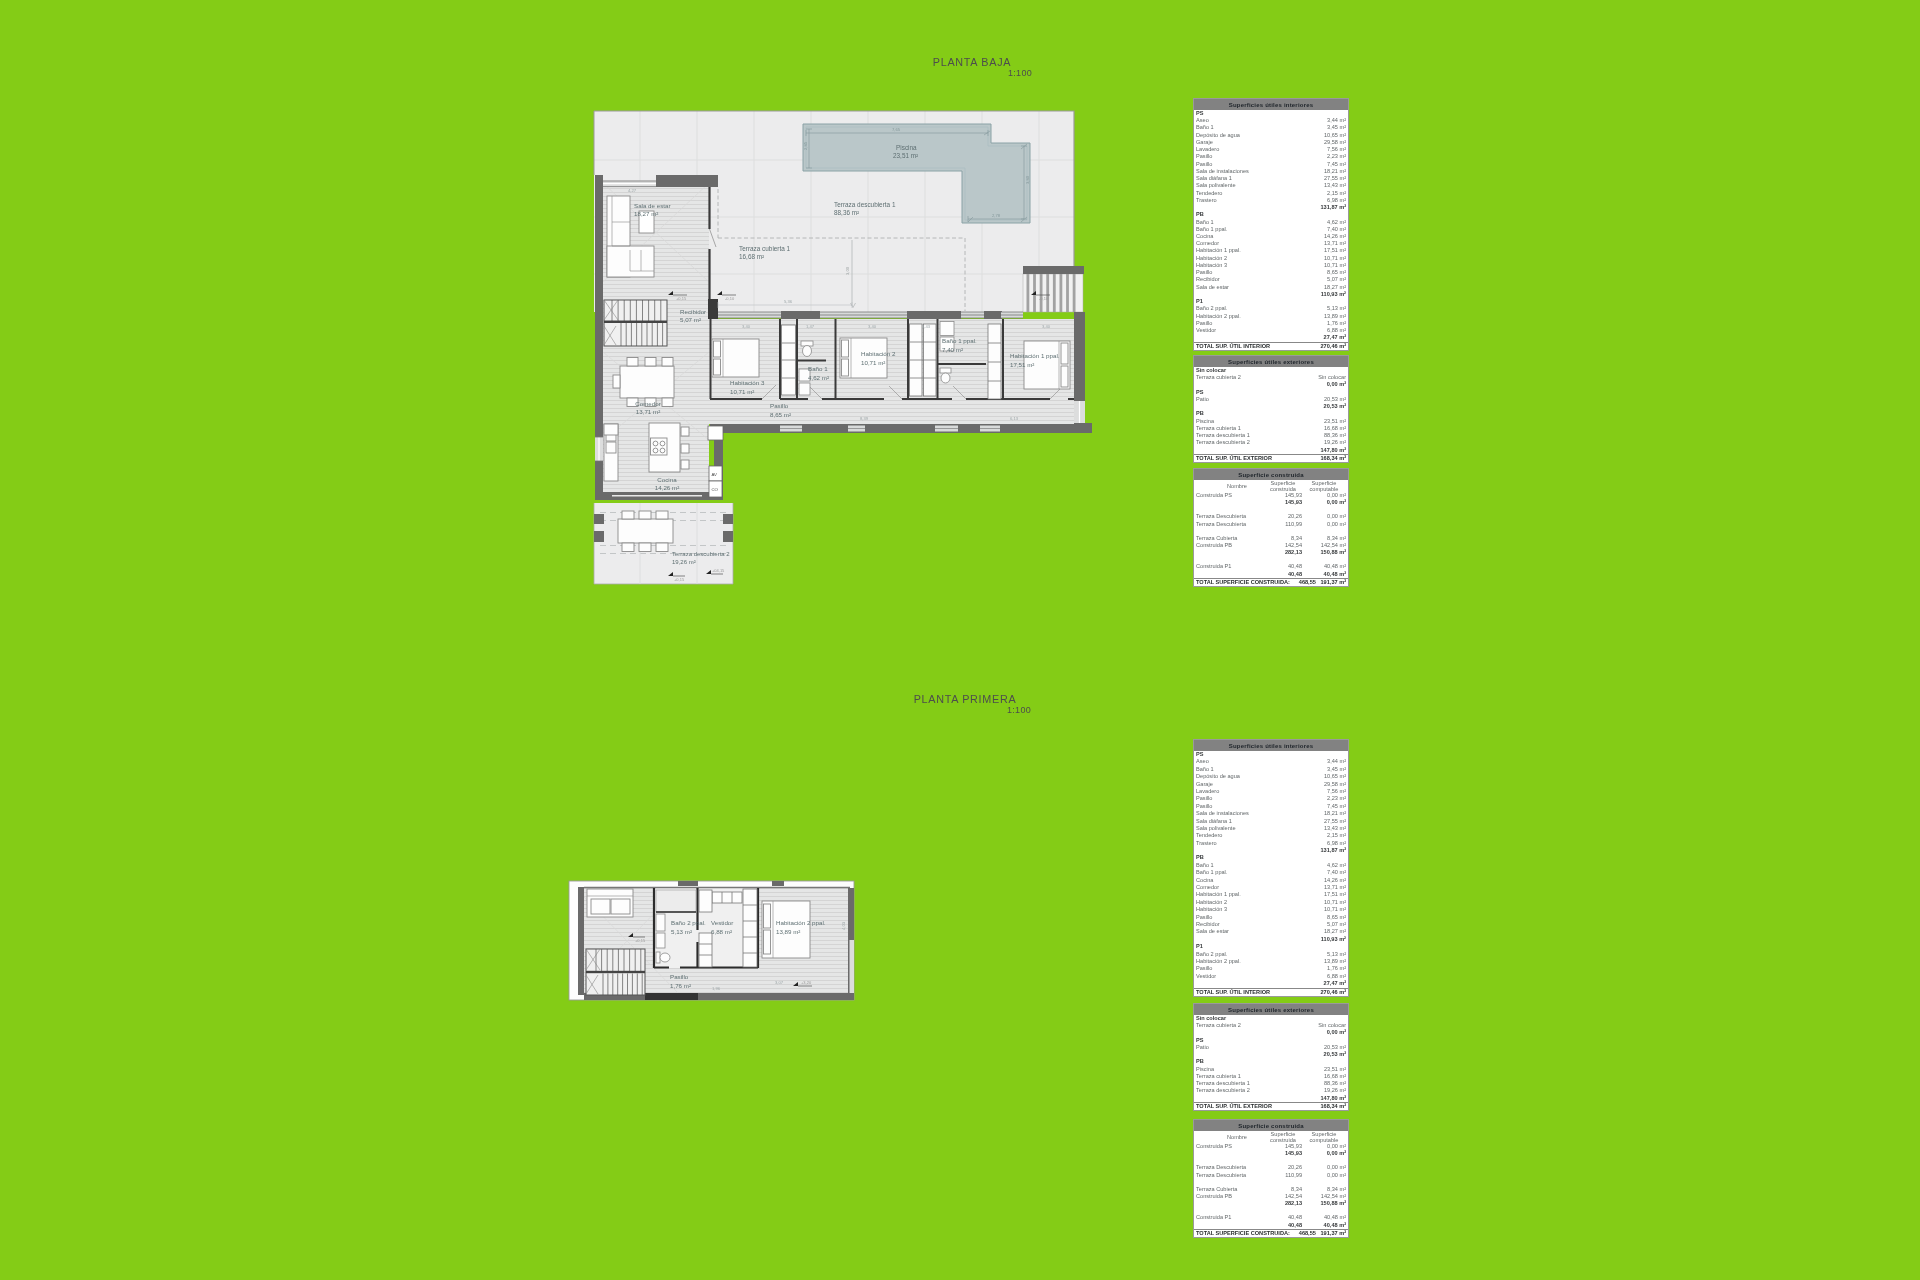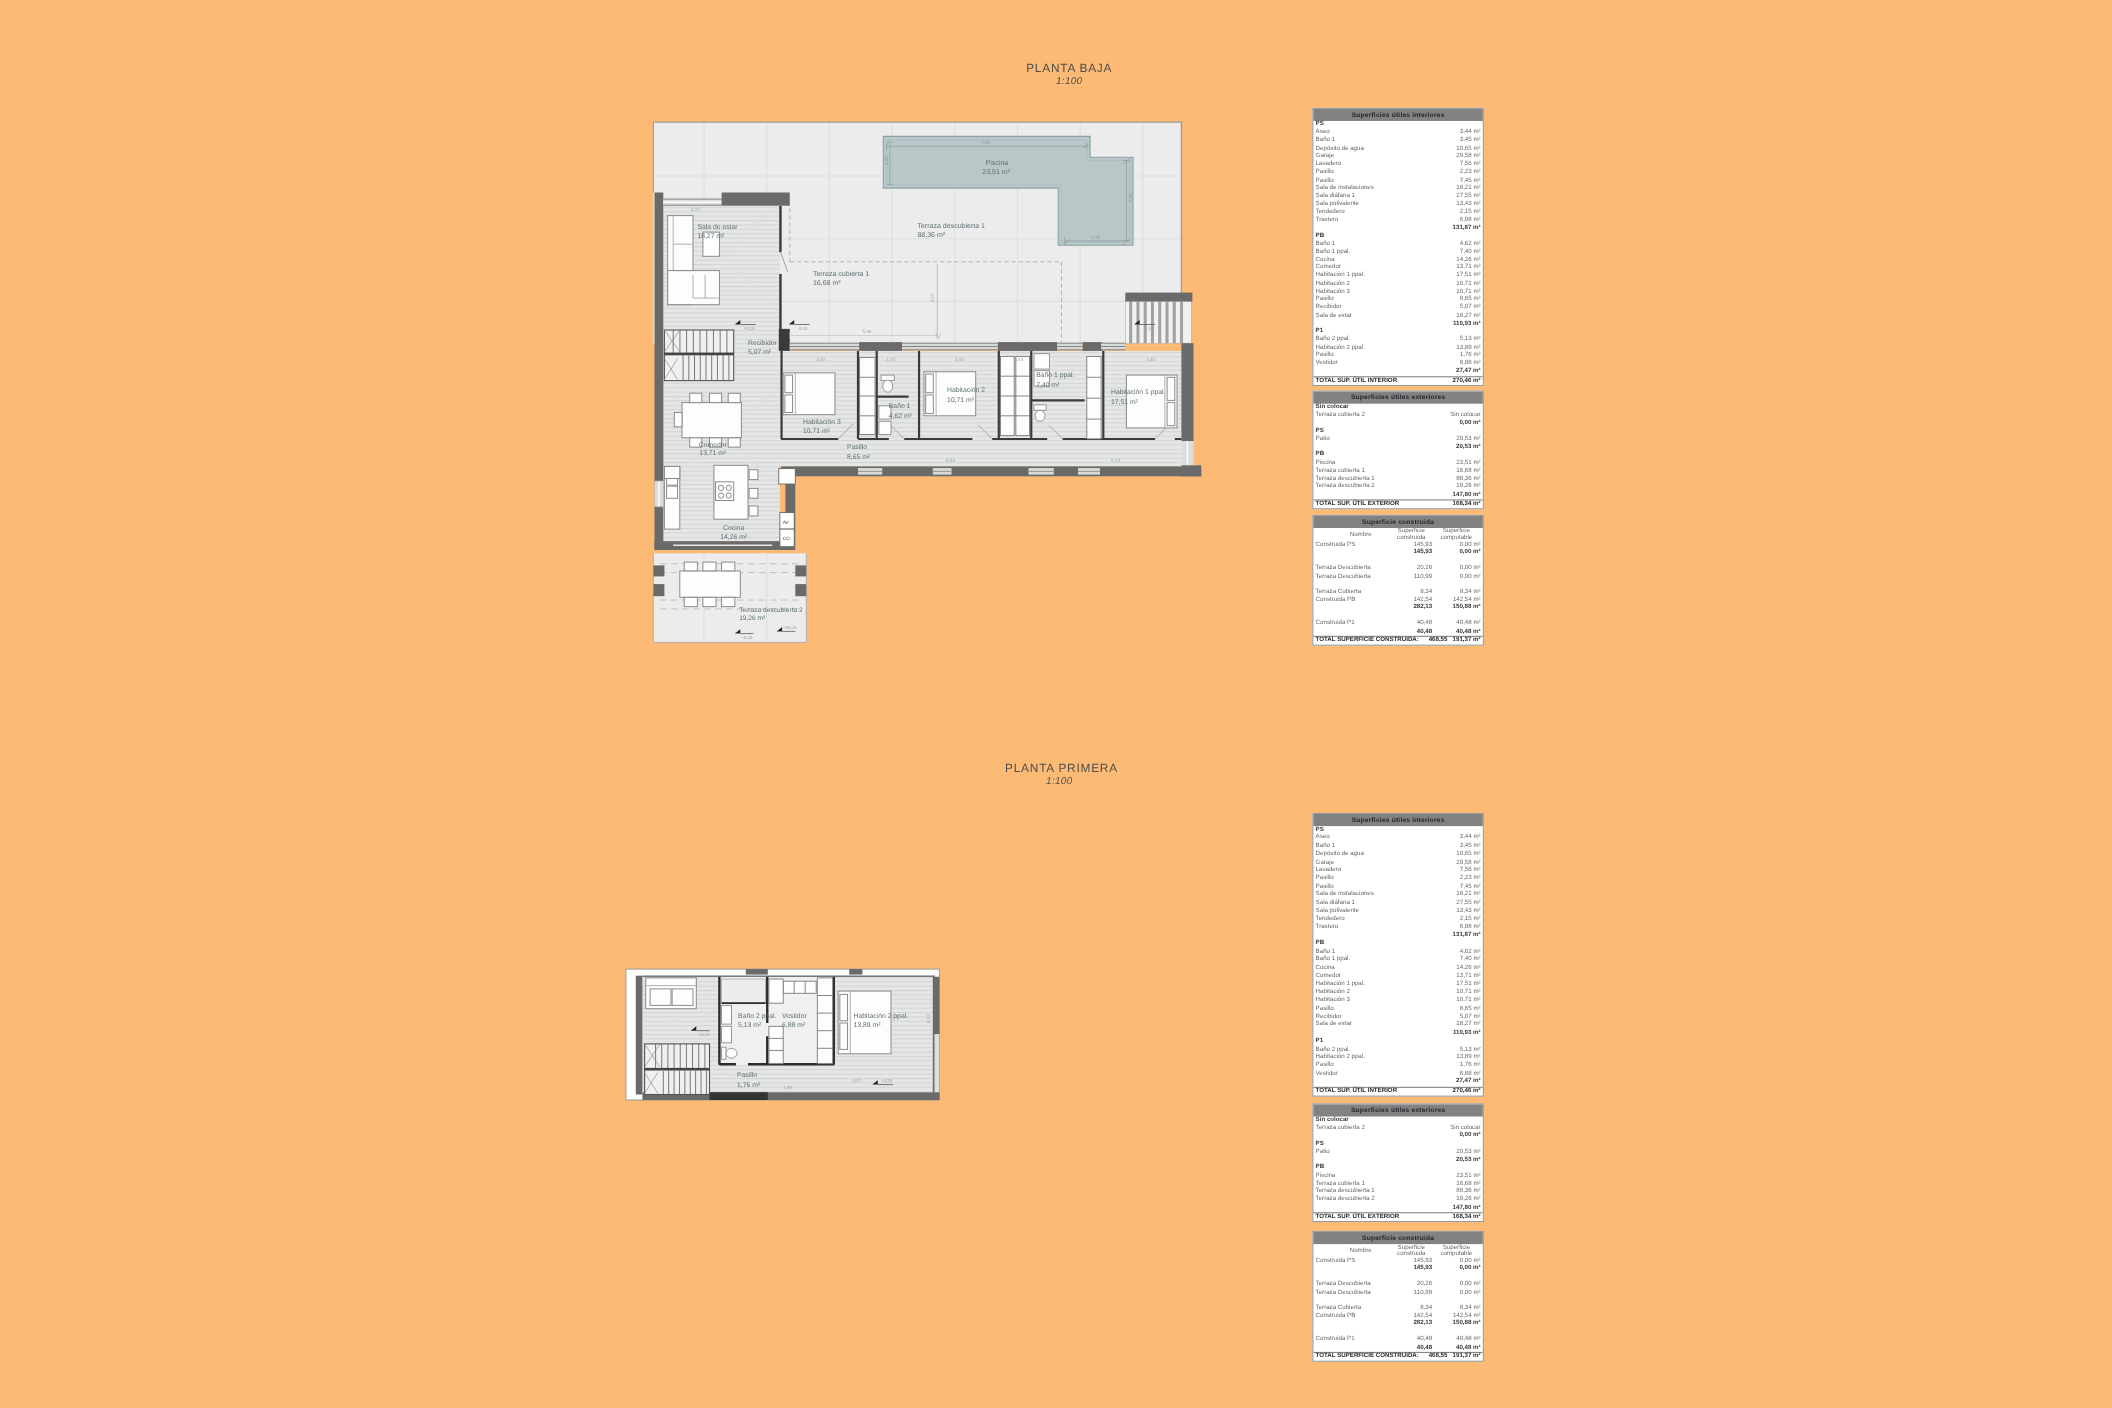--- a/index.html
+++ b/index.html
@@ -1,19 +1,19 @@
 <!DOCTYPE html>
 <html><head>
 <meta charset="utf-8">
 <style>
 html,body{margin:0;padding:0;background:#fff;}
-#page{position:relative;width:1920px;height:1280px;background:#fdba74;overflow:hidden;
+#page{position:relative;width:1920px;height:1280px;background:#84cc16;overflow:hidden;
  font-family:"Liberation Sans",sans-serif;}
 .title{position:absolute;color:#4d4d4d;text-align:center;letter-spacing:0.7px;font-size:10.8px;}
-.scale{position:absolute;color:#4d4d4d;text-align:center;font-size:9px;letter-spacing:0.3px;font-style:italic;}
+.scale{position:absolute;color:#4d4d4d;text-align:right;font-size:9px;letter-spacing:0.3px;}
 .tbl{position:absolute;left:1193px;width:156px;background:#fff;border:1px solid #9a9a9a;
  font-size:5.6px;color:#63686a;box-sizing:border-box;}
 .hdr{height:11px;background:#828282;color:#20262c;font-weight:bold;font-size:6px;
  display:flex;align-items:center;justify-content:center;letter-spacing:0.2px;}
 .r{display:flex;justify-content:space-between;align-items:center;height:7.24px;
  line-height:7.24px;padding:0 2px;white-space:nowrap;}
 .b7 .r{height:7.4px;line-height:7.4px;}
 .rs{font-weight:bold;color:#36393b;}
 .rb{font-weight:bold;color:#36393b;}
 .rt{font-weight:bold;color:#292d2f;border-top:0.5px solid #888;}

